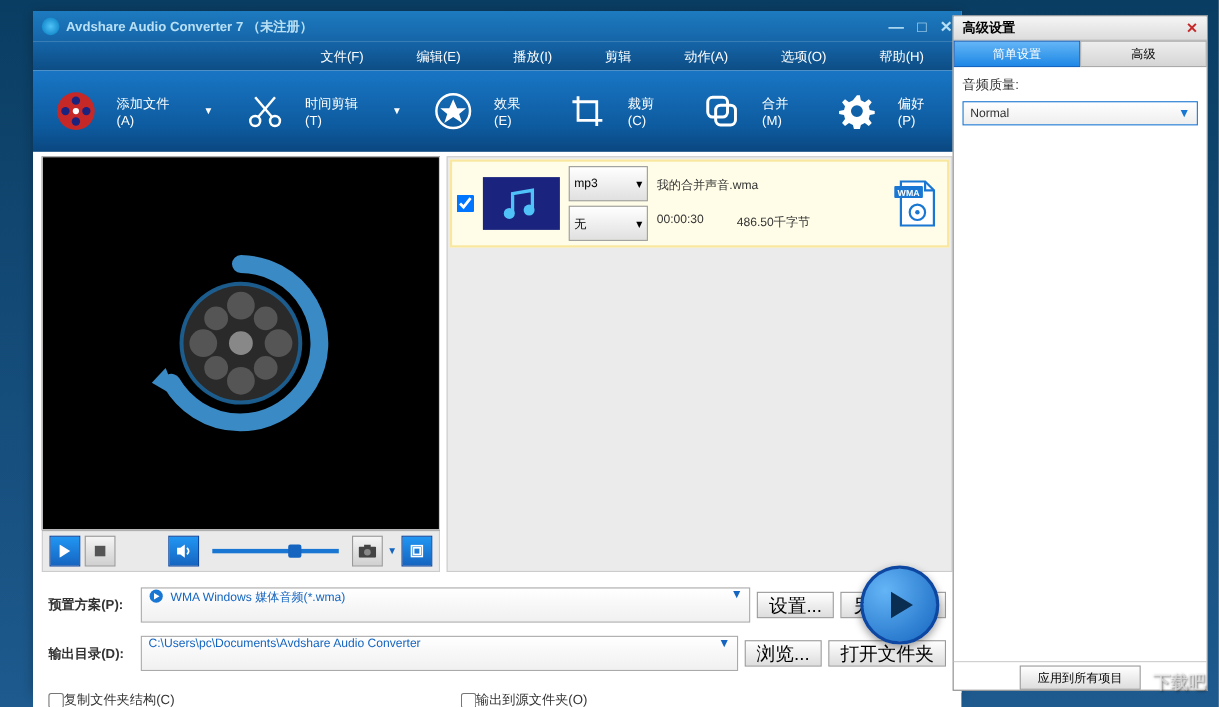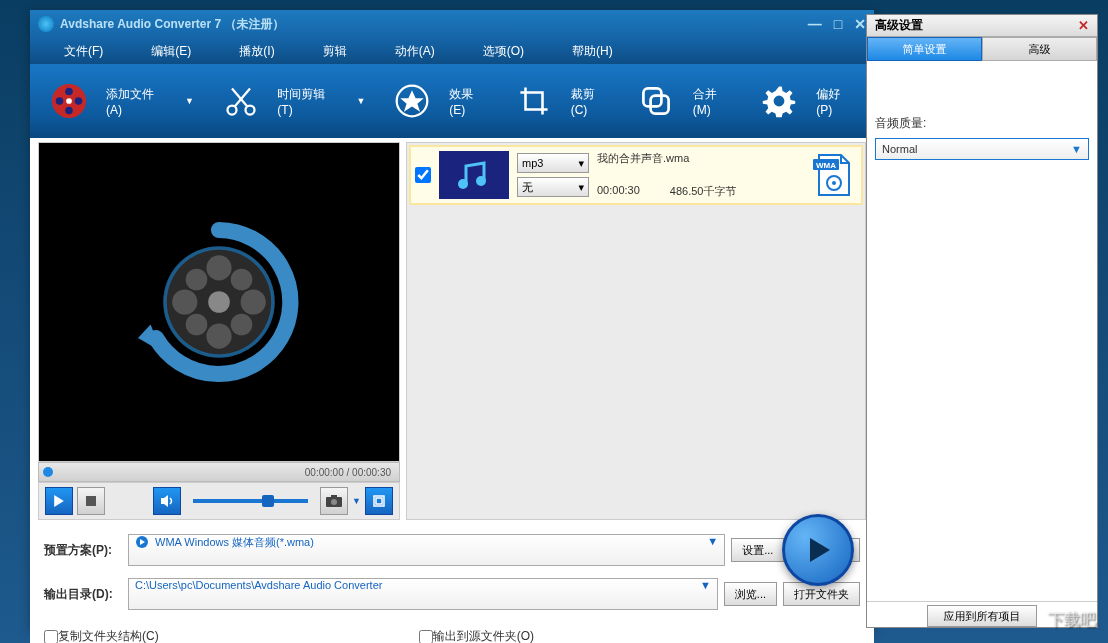--- a/index.html
+++ b/index.html
@@ -5,21 +5,21 @@
 * { margin: 0; padding: 0; box-sizing: border-box; font-family: "Microsoft YaHei", SimSun, Arial, sans-serif; }
 body { background: linear-gradient(to bottom, #0a3d62, #1e5a8e); width: 1108px; height: 643px; overflow: hidden; position: relative; }
 
 .main-window { position: absolute; left: 10px; top: 10px; width: 844px; height: 620px; background: #fff; box-shadow: 0 2px 10px rgba(0,0,0,0.3); margin-left: 20px; }
 .titlebar { height: 28px; background: linear-gradient(to bottom, #1e7abf, #1565a8); display: flex; align-items: center; padding: 0 8px; color: #b8e0f5; font-size: 12px; font-weight: bold; }
 .titlebar .app-icon { width: 16px; height: 16px; background: radial-gradient(circle, #4fc3f7, #0277bd); border-radius: 50%; margin-right: 6px; }
 .titlebar .title-text { flex: 1; }
 .titlebar .win-controls { display: flex; gap: 12px; font-size: 14px; }
 .titlebar .win-btn { cursor: pointer; color: #b8e0f5; }
 
-.menubar { height: 26px; background: linear-gradient(to bottom, #1565a8, #0d4d85); display: flex; align-items: center; padding: 0 10px; }
+.menubar { height: 26px; background: linear-gradient(to bottom, #1565a8, #0d4d85); display: flex; align-items: center; padding: 0 10px; justify-content: flex-end; }
 .menubar .menu-item { color: #fff; font-size: 12px; padding: 4px 24px; cursor: pointer; }
 
 .toolbar { height: 74px; background: linear-gradient(to bottom, #1976c5, #0d5a9e 70%, #0a4780); display: flex; align-items: center; padding: 0 10px; gap: 8px; }
 .tool-btn { display: flex; align-items: center; gap: 18px; padding: 6px 10px; cursor: pointer; color: #fff; font-size: 12px; }
 .tool-icon { width: 40px; height: 40px; display: flex; align-items: center; justify-content: center; }
 .tool-btn .chev { font-size: 9px; margin-left: 2px; }
 
 .content-area { display: flex; height: 386px; padding: 4px 8px 4px 8px; gap: 6px; }
 .preview-panel { width: 362px; display: flex; flex-direction: column; }
 .preview-box { flex: 1; background: #000; border: 1px solid #ccc; display: flex; align-items: center; justify-content: center; position: relative; }
@@ -33,43 +33,43 @@
 .pc-stop { background: linear-gradient(to bottom, #f5f5f5, #d0d0d0); border: 1px solid #999; }
 .vol-slider { flex: 1; height: 4px; background: #1976d2; margin: 0 8px; position: relative; }
 .vol-slider::after { content: ""; position: absolute; right: 30%; top: -4px; width: 12px; height: 12px; background: #1565c0; border-radius: 2px; }
 .pc-right { margin-left: auto; display: flex; gap: 4px; }
 
 .file-list { flex: 1; background: #ebebeb; border: 1px solid #ccc; overflow: auto; }
 .file-item { background: #fffde7; border: 2px solid #f9e79f; margin: 2px; padding: 4px; display: flex; align-items: center; gap: 8px; }
 .file-check { width: 16px; height: 16px; }
 .file-thumb { width: 70px; height: 48px; background: #1a237e; display: flex; align-items: center; justify-content: center; }
 .file-selects { display: flex; flex-direction: column; gap: 4px; }
-.file-sel { width: 72px; height: 20px; background: linear-gradient(to bottom, #fff, #e0e0e0); border: 1px solid #999; font-size: 11px; padding: 0 4px; display: flex; align-items: center; justify-content: space-between; }
+.file-sel { width: 72px; height: 32px; background: linear-gradient(to bottom, #fff, #e0e0e0); border: 1px solid #999; font-size: 11px; padding: 0 4px; display: flex; align-items: center; justify-content: space-between; }
 .file-info { display: flex; flex-direction: column; gap: 18px; font-size: 11px; color: #333; flex: 1; }
 .file-info-row { display: flex; gap: 30px; }
 .file-badge { width: 48px; height: 48px; position: relative; }
 
 .bottom-panel { padding: 10px 14px; background: #fff; }
 .form-row { display: flex; align-items: center; gap: 6px; margin-bottom: 12px; font-size: 12px; }
 .form-label { width: 78px; color: #333; font-weight: bold; }
 .form-input { flex: 1; height: 32px; background: linear-gradient(to bottom, #fff, #f0f0f0); border: 1px solid #aaa; display: flex; align-items: flex-start; padding: 0 6px; font-size: 11px; color: #1565c0; gap: 6px; }
 .form-input .drop { margin-left: auto; color: #1565c0; }
-.form-btn { height: 24px; padding: 0 10px; background: linear-gradient(to bottom, #fff, #ddd); border: 1px solid #999; font-size: 11px; cursor: pointer; display: flex; align-items: center; }
+.form-btn { height: 24px; padding: 0 10px; background: linear-gradient(to bottom, #fff, #ddd); border: 1px solid #999; font-size: 17px; cursor: pointer; display: flex; align-items: center; }
 .big-play { width: 72px; height: 72px; border-radius: 50%; background: radial-gradient(circle at 30% 30%, #64b5f6, #1565c0); border: 3px solid #0d47a1; display: flex; align-items: center; justify-content: center; cursor: pointer; box-shadow: 0 3px 8px rgba(0,0,0,0.4); position: absolute; right: 20px; bottom: 44px; }
 .checkbox-row { display: flex; gap: 260px; font-size: 12px; color: #333; padding-top: 6px; }
 .cb { display: flex; align-items: center; gap: 0; }
 .cb input { width: 14px; height: 14px; }
 
 .side-panel { position: absolute; right: 10px; top: 14px; width: 232px; height: 614px; background: #fff; border: 1px solid #888; }
 .side-title { height: 22px; background: linear-gradient(to bottom, #f5f5f5, #dcdcdc); border-bottom: 1px solid #aaa; display: flex; align-items: center; padding: 0 8px; font-size: 12px; font-weight: bold; }
 .side-title .close-x { margin-left: auto; color: #c62828; cursor: pointer; font-size: 13px; }
 .side-tabs { display: flex; height: 24px; }
 .side-tab { flex: 1; background: linear-gradient(to bottom, #eee, #d5d5d5); border: 1px solid #aaa; font-size: 11px; display: flex; align-items: center; justify-content: center; cursor: pointer; }
 .side-tab.active { background: linear-gradient(to bottom, #64b5f6, #1e88e5); color: #fff; border-color: #1565c0; }
-.side-body { padding: 8px; font-size: 12px; margin-top: 46px; }
+.side-body { padding: 8px; font-size: 12px; }
 .side-label { color: #333; margin-bottom: 6px; display: block; }
 .side-select { width: 100%; height: 22px; background: linear-gradient(to bottom, #fff, #eee); border: 1px solid #1976d2; display: flex; align-items: center; justify-content: space-between; padding: 0 6px; font-size: 11px; color: #333; }
 .side-select .drop { color: #1976d2; }
 .side-footer { position: absolute; bottom: 0; left: 0; right: 0; height: 26px; border-top: 1px solid #ccc; display: flex; align-items: flex-end; justify-content: center; }
 .side-footer-btn { height: 22px; width: 110px; background: linear-gradient(to bottom, #fff, #ddd); border: 1px solid #999; font-size: 11px; cursor: pointer; }
 
 .watermark { position: absolute; right: 12px; bottom: 12px; font-size: 16px; font-weight: bold; color: rgba(255,255,255,0.5); text-shadow: 1px 1px 2px rgba(0,0,0,0.5); }
 </style>
 </head>
 <body>
@@ -176,23 +176,20 @@
             <circle cx="100" cy="138" r="14" fill="#555"></circle>
           <circle cx="62" cy="100" r="14" fill="#555"></circle>
             <circle cx="138" cy="100" r="14" fill="#555"></circle>
           <circle cx="75" cy="75" r="12" fill="#555"></circle>
             <circle cx="125" cy="75" r="12" fill="#555"></circle>
           <circle cx="75" cy="125" r="12" fill="#555"></circle>
             <circle cx="125" cy="125" r="12" fill="#555"></circle>
           <circle cx="100" cy="100" r="12" fill="#888"></circle>
         </svg>
       </div>
-      <div class="progress-bar">
-        <span>00:00:00 / 00:00:30</span>
-      </div>
       <div class="player-controls">
         <div class="pc-btn">
           <svg width="12" height="12" viewBox="0 0 10 10">
               <polygon points="1,0 9,5 1,10" fill="#fff"></polygon>
             </svg>
         </div>
         <div class="pc-btn pc-stop">
           <svg width="10" height="10" viewBox="0 0 10 10">
               <rect width="10" height="10" fill="#555"></rect>
             </svg>

